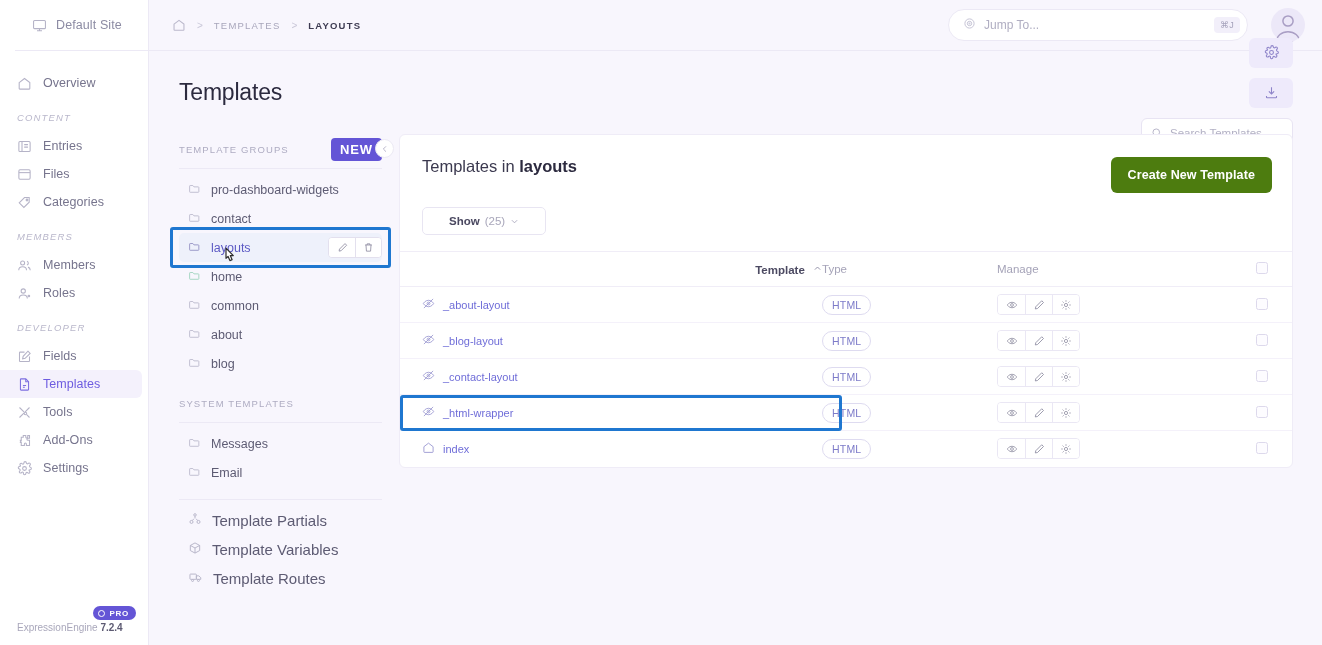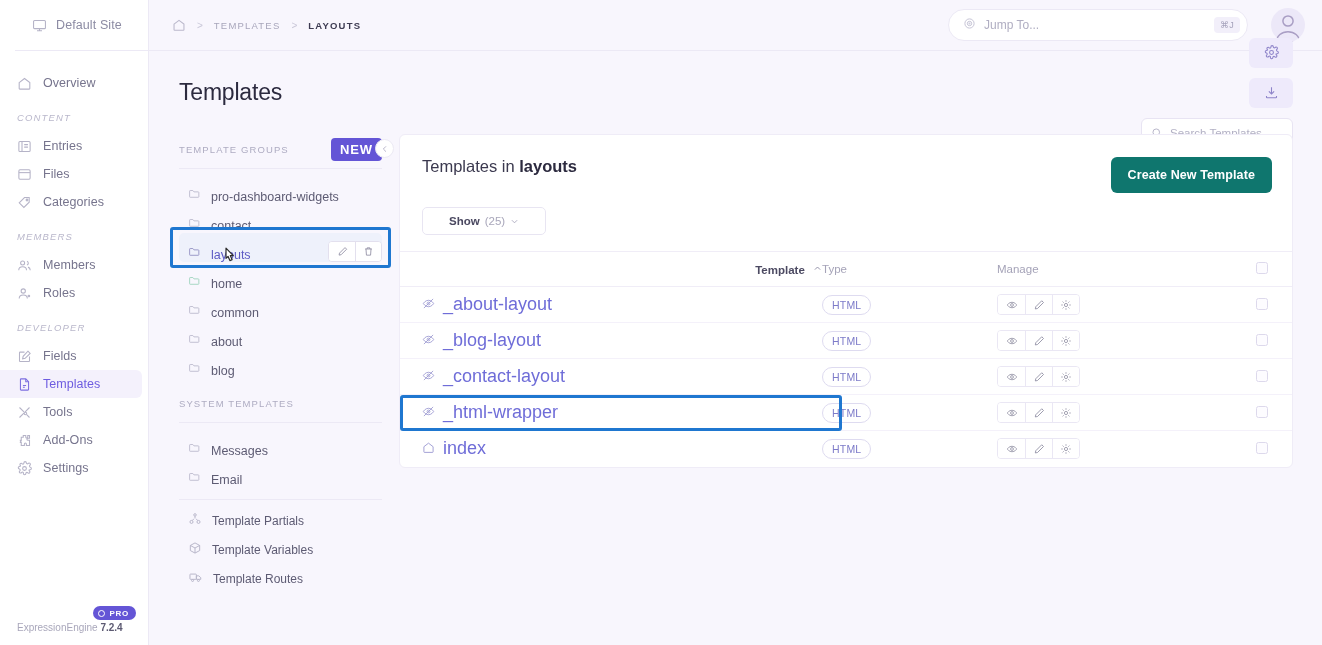--- a/index.html
+++ b/index.html
@@ -130,21 +130,21 @@
     padding: 4px 9px; border-radius: 4px; cursor: pointer;
   }
   .collapse-btn {
     position: absolute; right: -12px; top: 5px;
     width: 19px; height: 19px; border-radius: 50%;
     background: #fff; border: 1px solid #eceaf4;
     display: flex; align-items: center; justify-content: center; cursor: pointer;
   }
   .grp-rule { height: 1px; background: #ece9f5; margin: 4px 0 6px 0; }
   .grp-item {
-    display: flex; align-items: flex-end; gap: 10px;
+    display: flex; align-items: center; gap: 10px;
     height: 29px; padding-left: 9px; border-radius: 5px;
     cursor: pointer; position: relative;
   }
   .grp-item .lbl { font-size: 12.5px; color: #5d5b73; }
   .grp-item.sel { background: #eef1fb; }
   .grp-item.sel .lbl { color: #5c5ac4; }
   .grp-item.sel::after {
     content: ""; position: absolute; left: -9px; right: -9px; top: -6px; bottom: -6px;
     border: 3px solid #1f77d0; border-radius: 3px; pointer-events: none;
   }
@@ -155,54 +155,54 @@
   .grp-actions .ab {
     width: 26px; height: 19px; display: flex; align-items: center; justify-content: center;
     cursor: pointer; background: #fff;
   }
   .grp-actions .ab + .ab { border-left: 1px solid #e3e0ee; }
   .sys-rule { height: 1px; background: #ece9f5; margin: 7px 0 6px 0; }
   .sub-item {
     display: flex; align-items: center; gap: 10px;
     height: 29px; padding-left: 9px; cursor: pointer;
   }
-  .sub-item .lbl { font-size: 12px; color: #5d5b73; }
+  .sub-item .lbl { font-size: 15px; color: #5d5b73; }
 
   
   .panel {
     flex: 1; background: #fff; border: 1px solid #efecf7;
     border-radius: 6px; margin-left: 17px; margin-top: 0;
     align-self: flex-start; overflow: hidden;
   }
   .panel-head { display: flex; align-items: flex-start; padding: 22px 20px 0 22px; }
   .panel-title { font-size: 16.5px; color: #3b394f; font-weight: 400; }
   .panel-title b { font-weight: 700; color: #2c2a3f; }
   .primary-btn {
-    margin-left: auto; background: #0f766e; color: #fff;
+    margin-left: auto; background: #4d7c0f; color: #fff;
     font-size: 12.5px; font-weight: 700; letter-spacing: .1px;
     border: none; border-radius: 6px; padding: 11px 17px; cursor: pointer;
   }
   .show-btn {
     margin: 14px 0 0 22px; display: inline-flex; align-items: center; gap: 5px;
     border: 1px solid #e8e5f2; border-radius: 5px; background: #fff;
     padding: 7px 26px; cursor: pointer;
   }
   .show-btn .a { font-size: 11.5px; color: #4a4860; font-weight: 700; }
   .show-btn .b { font-size: 11.5px; color: #a8a6ba; }
 
   table { width: 100%; border-collapse: collapse; margin-top: 16px; }
   thead th {
     text-align: left; font-size: 11.5px; font-weight: 400; color: #a5a3b8;
     padding: 10px 0 10px 0; border-top: 1px solid #f0edf7; border-bottom: 1px solid #f0edf7;
   }
   thead th.c1 { padding-left: 22px; color: #4c4a62; font-weight: 700; text-align: right; }
   tbody td { padding: 0; border-bottom: 1px solid #f4f1fa; height: 36px; vertical-align: middle; }
   tbody tr:last-child td { border-bottom: none; }
   .tname { display: flex; align-items: center; gap: 8px; padding-left: 22px; position: relative; }
-  .tname .lbl { font-size: 18px; color: #6f6dd8; cursor: pointer; }
+  .tname .lbl { font-size: 11px; color: #6f6dd8; cursor: pointer; }
   td.c1.hl { position: relative; }
   td.c1.hl::after {
     content: ""; position: absolute; left: 0px; right: -20px; top: 0px; bottom: -1px;
     border: 3px solid #1f77d0; border-radius: 3px; pointer-events: none;
   }
   .pill {
     display: inline-flex; align-items: center; justify-content: center;
     border: 1px solid #dedbf0; border-radius: 11px;
     font-size: 10.5px; color: #7d7bc9; padding: 3px 9px; letter-spacing: .2px;
   }

